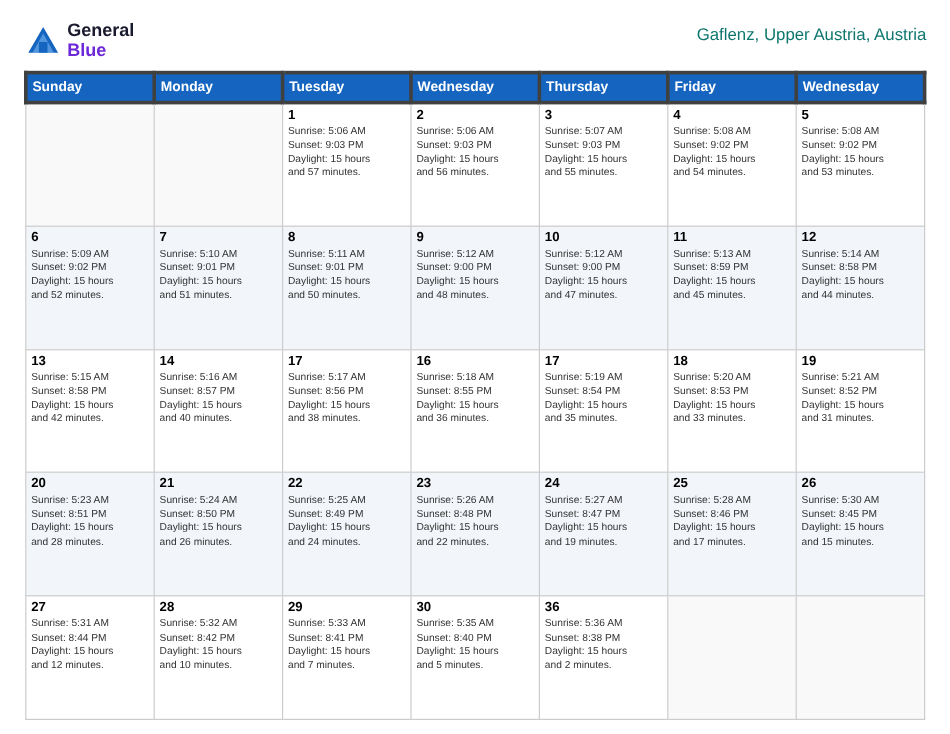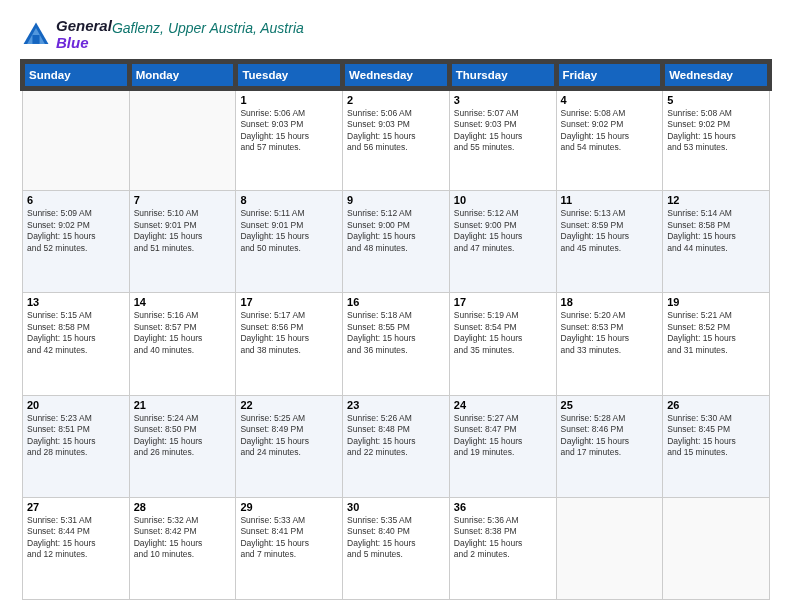--- a/index.html
+++ b/index.html
@@ -12,23 +12,23 @@
     }
     .page {
       width: 792px;
       height: 612px;
       padding: 18px 20px 12px 20px;
       display: flex;
       flex-direction: column;
     }
     .header {
       display: flex;
+      justify-content: space-between;
       align-items: flex-start;
       margin-bottom: 8px;
-      font-style: italic;
     }
     .logo {
       display: flex;
       align-items: center;
       gap: 4px;
     }
     .logo-text {
       font-size: 15px;
       font-weight: bold;
       color: #1a1a2e;
@@ -60,21 +60,21 @@
       width: 100%;
       table-layout: fixed;
     }
     .calendar th {
       background: #1565c0;
       color: #fff;
       font-size: 11.5px;
       font-weight: bold;
       padding: 5px 4px;
       text-align: left;
-      border: 5px solid #404040;
+      border: 3px solid #404040;
     }
     .calendar td {
       vertical-align: top;
       border: 1px solid #ccc;
       padding: 3px 4px;
       font-size: 9px;
       color: #222;
       width: calc(100% / 7);
       height: 82px;
     }

